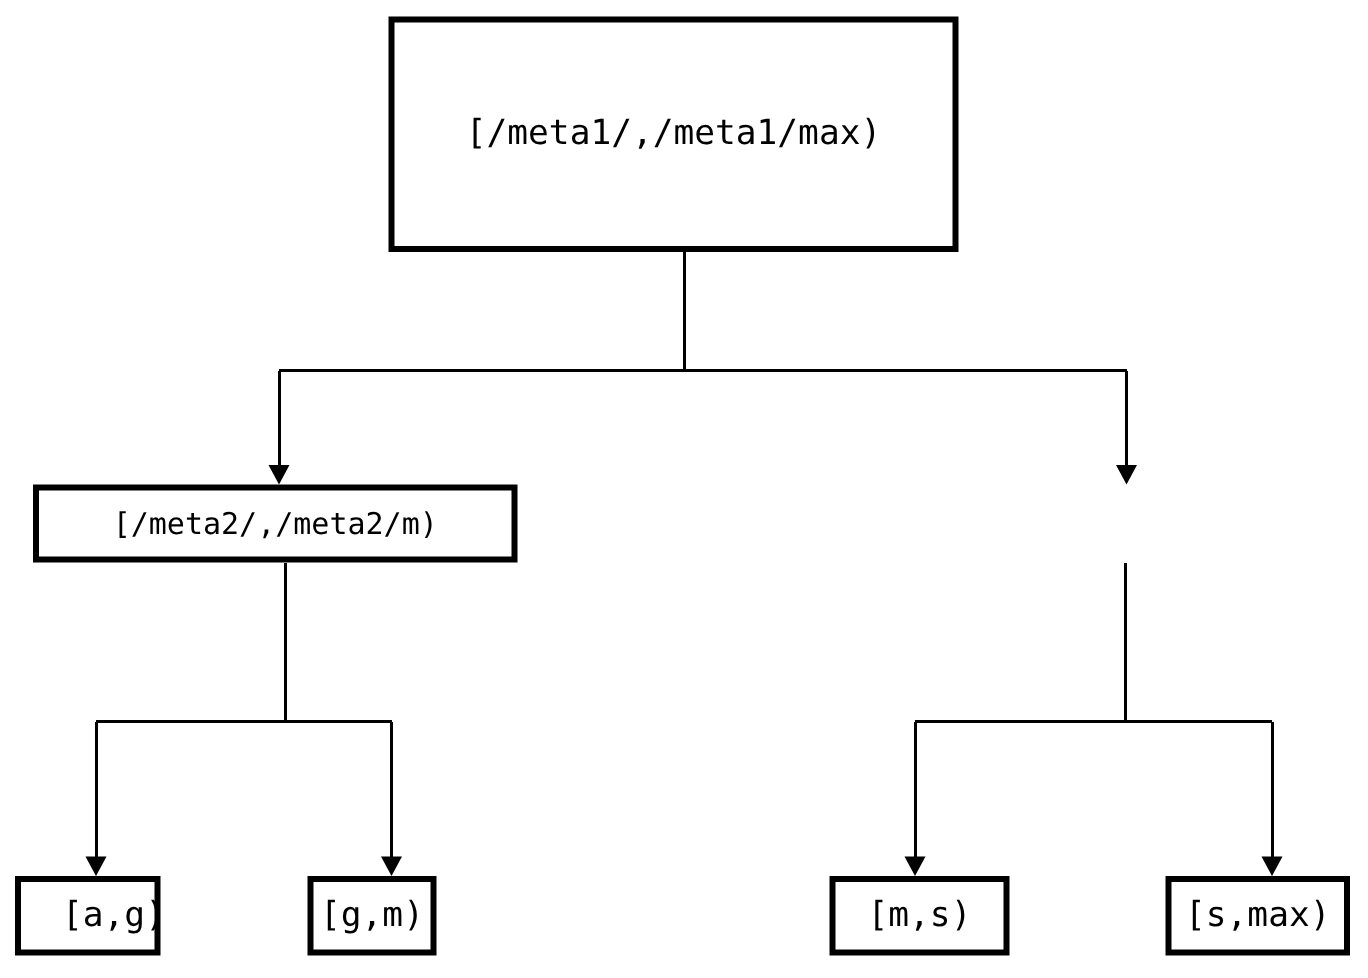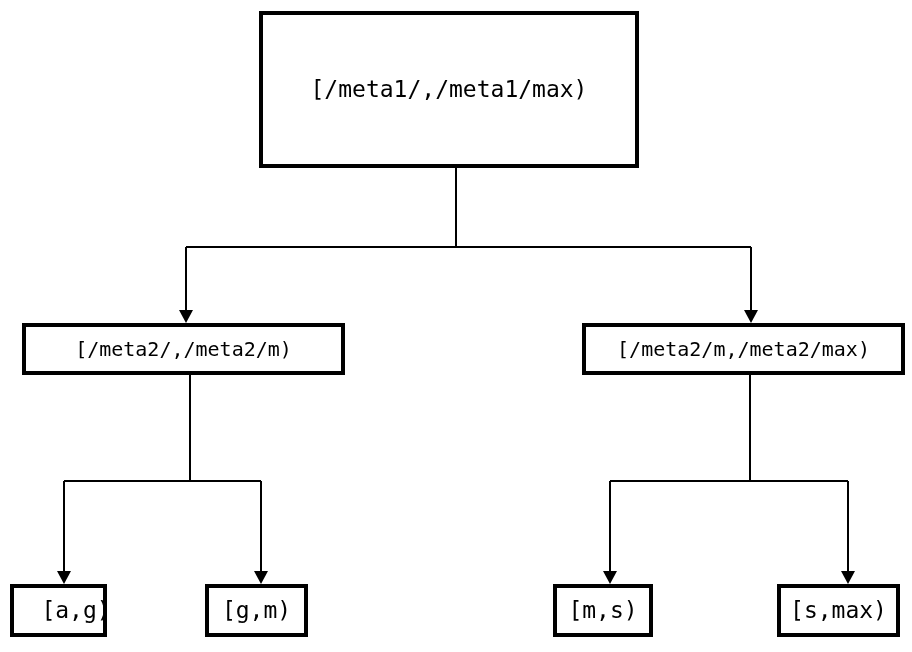--- a/index.html
+++ b/index.html
@@ -77,33 +77,30 @@
     </svg>
 
   <div class="tree-node node-root" style="left: 259px; top: 11px; width: 380px; height: 157px; border-color: rgb(0, 0, 0); color: rgb(0, 0, 0);">
     <span class="node-label">[/meta1/,/meta1/max)</span>
   </div>
 
   <div class="tree-node node-mid" style="left: 22px; top: 323px; width: 323px; height: 52px; border-color: rgb(0, 0, 0); color: rgb(0, 0, 0);">
     <span class="node-label">[/meta2/,/meta2/m)</span>
   </div>
 
-  <div class="tree-node node-mid" style="left: 582px; top: 323px; width: 323px; height: 52px; border-color: rgb(0, 0, 0); color: rgb(0, 0, 0);">
-    <span class="node-label">[/meta2/m,/meta2/max)</span>
-  </div>
 
   <div class="tree-node node-leaf" style="left: 10px; top: 584px; width: 97px; height: 53px; border-color: rgb(0, 0, 0); color: rgb(0, 0, 0); padding-left: 35px;">
     <span class="node-label">[a,g)</span>
   </div>
 
-  <div class="tree-node node-leaf" style="left: 205px; top: 584px; width: 103px; height: 53px; border-color: rgb(0, 0, 0); color: rgb(0, 0, 0);">
+  <div class="tree-node node-leaf" style="left: 205px; top: 584px; width: 86px; height: 53px; border-color: rgb(0, 0, 0); color: rgb(0, 0, 0);">
     <span class="node-label">[g,m)</span>
   </div>
 
-  <div class="tree-node node-leaf" style="left: 553px; top: 584px; width: 100px; height: 53px; border-color: rgb(0, 0, 0); color: rgb(0, 0, 0);">
+  <div class="tree-node node-leaf" style="left: 553px; top: 584px; width: 120px; height: 53px; border-color: rgb(0, 0, 0); color: rgb(0, 0, 0);">
     <span class="node-label">[m,s)</span>
   </div>
 
   <div class="tree-node node-leaf" style="left: 777px; top: 584px; width: 123px; height: 53px; border-color: rgb(0, 0, 0); color: rgb(0, 0, 0);">
     <span class="node-label">[s,max)</span>
   </div>
 
 </div>
 
 </body></html>

